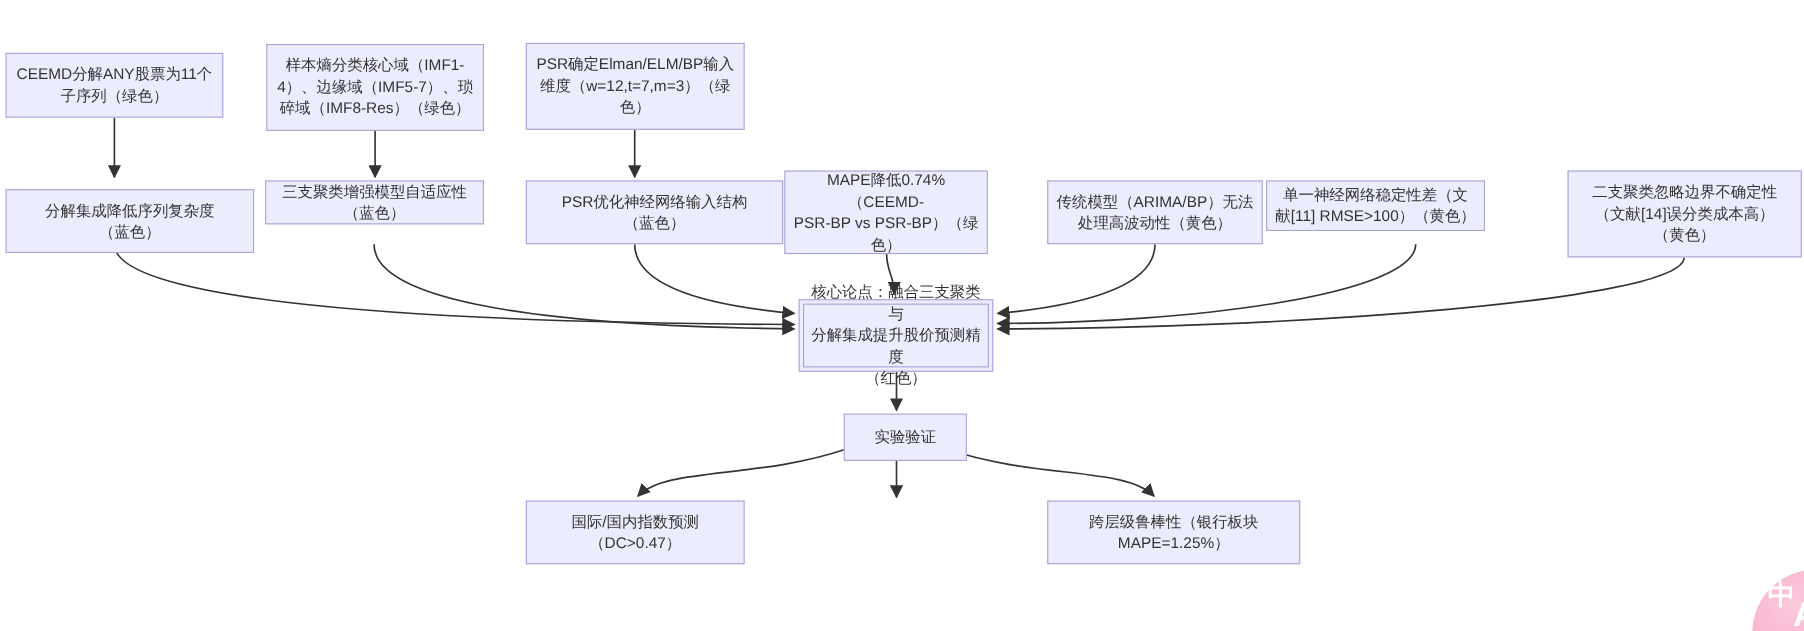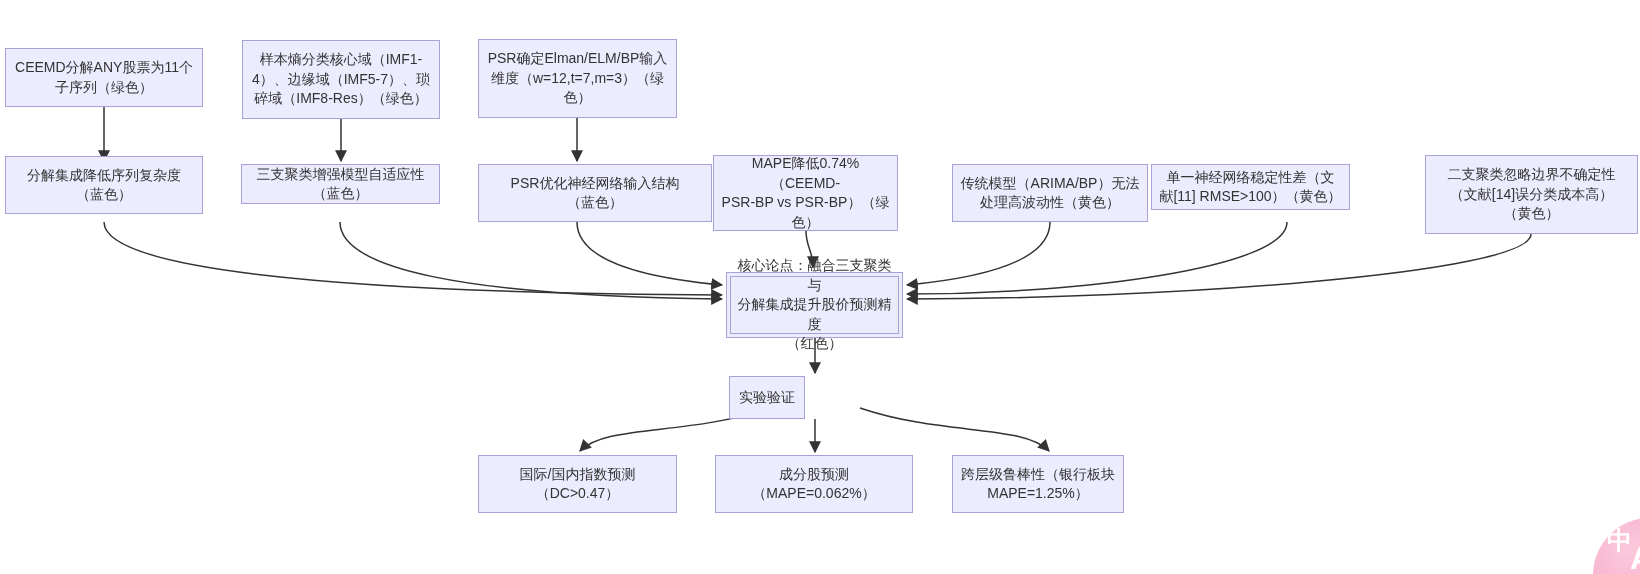--- a/index.html
+++ b/index.html
@@ -69,21 +69,21 @@
     <span>样本熵分类核心域（IMF1-
 4）、边缘域（IMF5-7）、琐
 碎域（IMF8-Res）（绿色）</span>
   </div>
   <div class="node" style="left:478px;top:39px;width:199px;height:79px">
     <span>PSR确定Elman/ELM/BP输入
 维度（w=12,t=7,m=3）（绿
 色）</span>
   </div>
 
-  <div class="node" style="left:5px;top:156px;width:198px;height:58px">
+  <div class="node" style="left:5px;top:172px;width:226px;height:58px">
     <span>分解集成降低序列复杂度
 （蓝色）</span>
   </div>
   <div class="node" style="left:241px;top:164px;width:199px;height:40px">
     <span>三支聚类增强模型自适应性
 （蓝色）</span>
   </div>
   <div class="node" style="left:478px;top:164px;width:234px;height:58px">
     <span>PSR优化神经网络输入结构
 （蓝色）</span>
@@ -106,33 +106,29 @@
 （文献[14]误分类成本高）
 （黄色）</span>
   </div>
 
   <div class="node core" style="left:726px;top:272px;width:177px;height:66px">
     <span>核心论点：融合三支聚类与
 分解集成提升股价预测精度
 （红色）</span>
   </div>
 
-  <div class="node" style="left:729px;top:376px;width:76px;height:43px">
+  <div class="node" style="left:767px;top:376px;width:112px;height:43px">
     <span>实验验证</span>
   </div>
 
   <div class="node" style="left:478px;top:455px;width:199px;height:58px">
     <span>国际/国内指数预测
 （DC&gt;0.47）</span>
   </div>
-  <div class="node" style="left:715px;top:455px;width:198px;height:58px">
-    <span>成分股预测
-（MAPE=0.062%）</span>
-  </div>
-  <div class="node" style="left:952px;top:455px;width:172px;height:58px">
+  <div class="node" style="left:952px;top:455px;width:230px;height:58px">
     <span>跨层级鲁棒性（银行板块
 MAPE=1.25%）</span>
   </div>
 
   <div class="translate-btn">
     <span class="zh">中</span>
     <span class="en">A</span>
   </div>
 
 </div>

